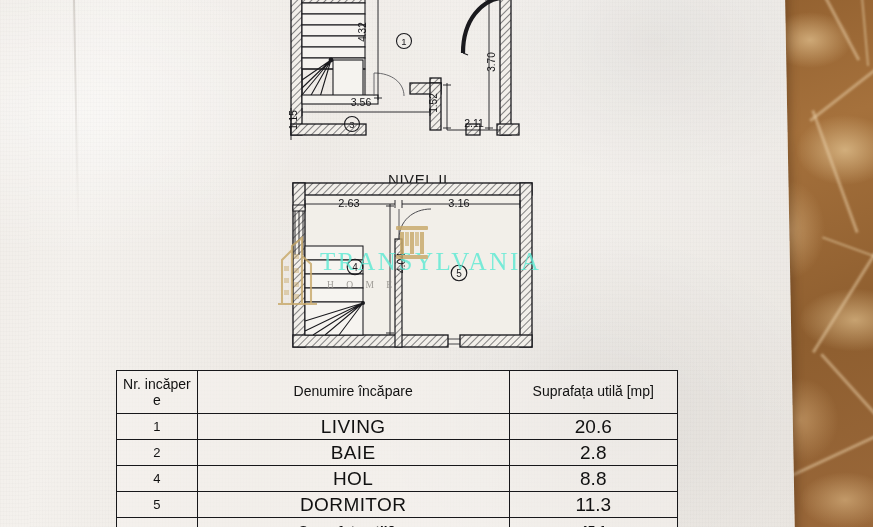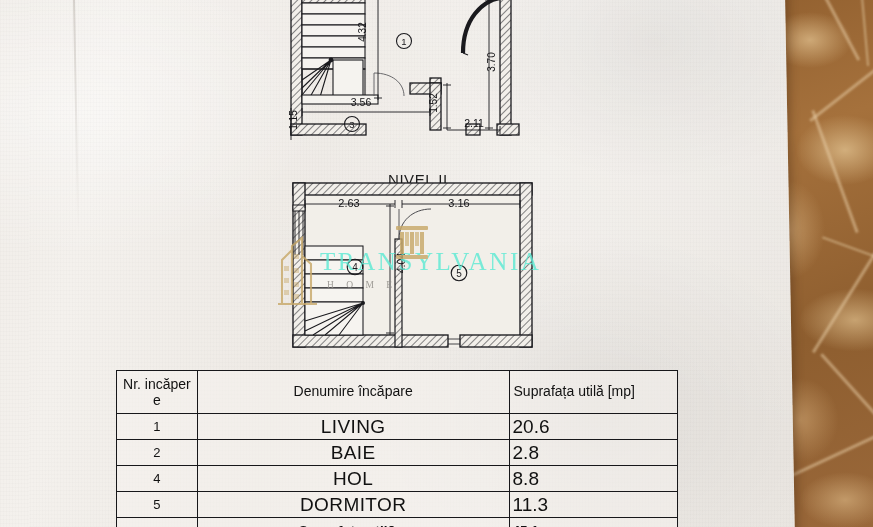--- a/index.html
+++ b/index.html
@@ -110,21 +110,21 @@
     font-family:"Liberation Sans", sans-serif;
   }
   .tbl td,.tbl th{
     border:1.6px solid #17171a;
     padding:0;
     color:#111;
     background:rgba(245,242,238,.55);
   }
   .tbl .c-nr{width:74px;text-align:center;}
   .tbl .c-name{width:320px;text-align:center;}
-  .tbl .c-area{width:168px;}
+  .tbl .c-area{width:168px;text-align:center;}
   .hdr td{font-size:14px;line-height:1.12;padding:5px 4px;font-weight:400;}
   .hdr .c-nr{font-size:14px;line-height:1.15;}
   .rw td{font-size:19px;height:23px;padding:1px 3px;}
   .rw .c-nr{font-size:13px;font-style:normal;}
   .rw .c-name{letter-spacing:.4px;}
   .rw.total td{font-weight:bold;font-size:13.5px;}
   .rw.total .c-name{letter-spacing:.2px;}
 </style>
 </head>
 <body>

